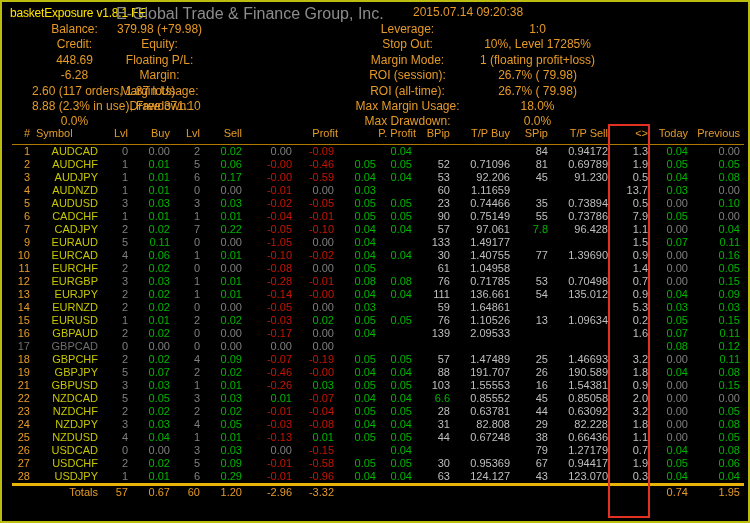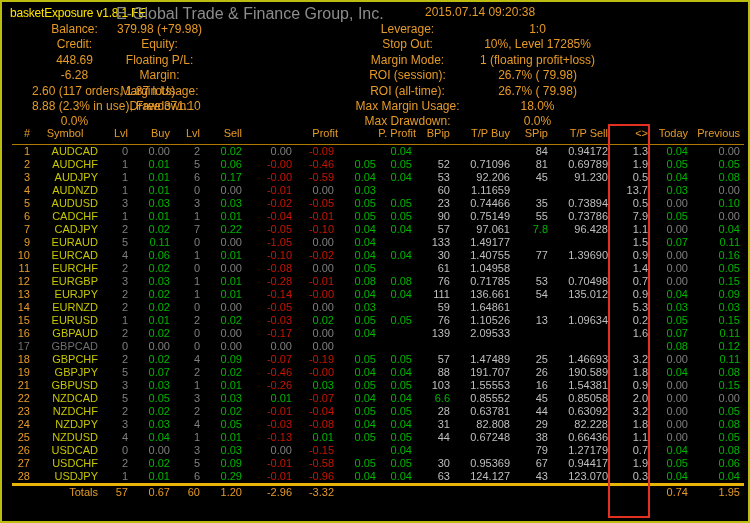--- a/index.html
+++ b/index.html
@@ -16,21 +16,21 @@
   #app-title{
     position:absolute;left:8px;top:4px;
     font-size:12px;font-weight:normal;color:#ffe400;letter-spacing:-0.2px;
   }
   #company-name{
     position:absolute;left:114px;top:3px;
     font-size:16px;color:#8c8c8c;
   }
   #datetime{
     position:absolute;left:411px;top:3px;
-    font-size:12px;color:#e59a28;margin-left:12px;
+    font-size:12px;color:#e59a28;
   }
   .stats{
     position:absolute;top:20px;
     display:grid;grid-auto-rows:15.4px;
     font-size:12px;color:#e59a28;line-height:15.4px;text-align:center;
   }
   #stats-left{left:30px;grid-template-columns:85px auto;}
   #stats-right{left:333px;grid-template-columns:145px auto;}
   .stat-label{white-space:nowrap;}
   .stat-value{white-space:nowrap;}
@@ -48,21 +48,21 @@
     white-space:nowrap;
   }
   #exposure-table td{
     height:13px;line-height:13px;
     padding:0 4px 0 0;
     white-space:nowrap;overflow:hidden;
     text-align:right;
   }
   #exposure-table td.sym{text-align:right;padding:0 0 0 2px;}
   #exposure-table td.ctr, #exposure-table th.ctr{text-align:right;padding-right:0;}
-  #exposure-table th.lft{text-align:center;padding-left:2px;}
+  #exposure-table th.lft{text-align:left;padding-left:2px;}
   #exposure-table th.rgt{text-align:right;}
   tr.totals-row td{
     border-top:3px solid #eab308;
     height:20px;line-height:20px;
     color:#e59a28;
   }
   
   .c-g{color:#00b400;}
   .c-r{color:#c81400;}
   .c-d{color:#7f7f7f;}

